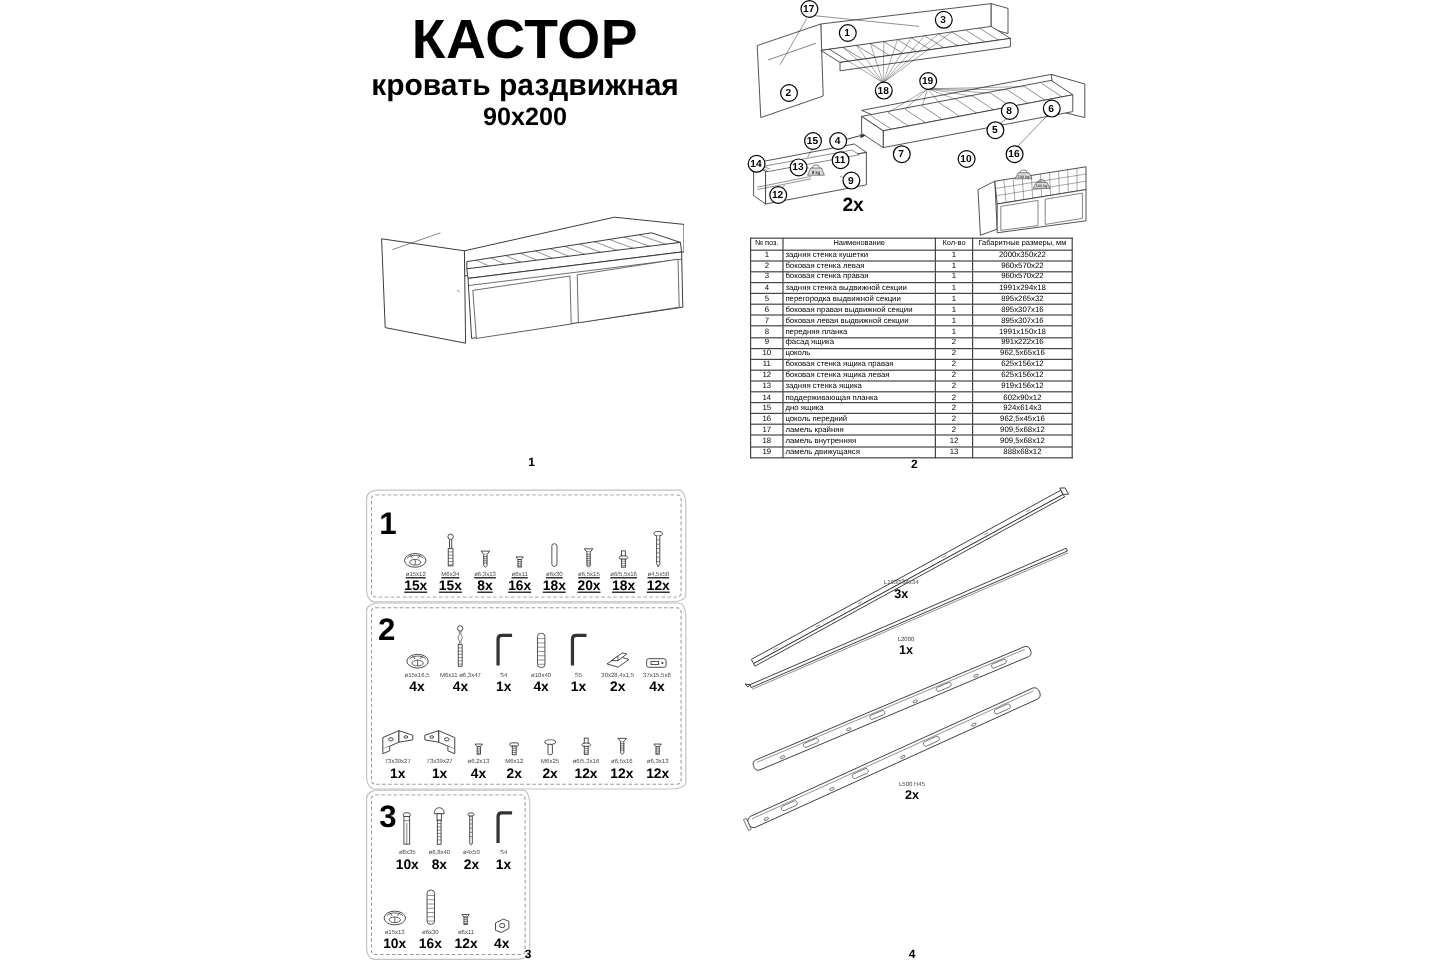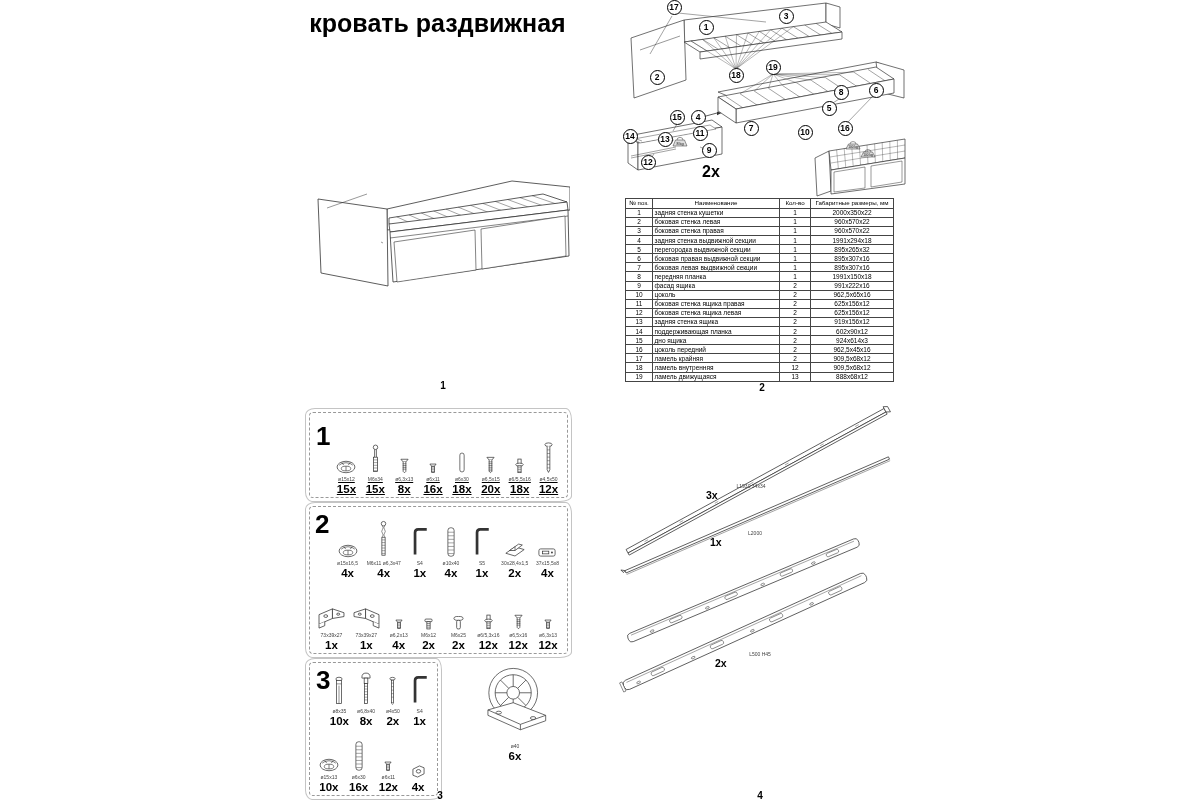--- a/index.html
+++ b/index.html
@@ -38,32 +38,34 @@
   .hw-num{position:absolute;font-size:26px;font-weight:bold;line-height:1;z-index:2;}
   .hw-row{display:flex;justify-content:space-around;align-items:flex-end;padding:0 8px;position:relative;}
   .hw-item{display:flex;flex-direction:column;align-items:center;justify-content:flex-end;min-width:24px;}
   .hw-code{font-size:5px;color:#444;margin-top:2px;white-space:nowrap;text-align:center;}
   .hw-qty{font-size:11.5px;font-weight:bold;margin-top:1px;text-align:center;}
   .caster-block{position:absolute;left:150px;top:258px;width:130px;text-align:center;}
   .caster-block .hw-icon{display:inline-block;}
 
   
   .rail-code{position:absolute;width:90px;text-align:center;font-size:5px;color:#444;}
-  .rail-qty{position:absolute;width:90px;text-align:left;font-size:10.5px;font-weight:bold;}
+  .rail-qty{position:absolute;width:90px;text-align:center;font-size:10.5px;font-weight:bold;}
 
   svg{display:block;}
   svg text{font-family:"Liberation Sans",sans-serif;}
 </style>
 </head>
 <body>
 
 <div class="sheet">
 
   <section class="q" id="q1">
+    <div class="title-main">КАСТОР</div>
     <div class="title-sub">кровать раздвижная</div>
+    <div class="title-size">90x200</div>
 
     <svg width="265" height="150" viewBox="0 0 265 150" style="position:absolute;left:5px;top:150px" fill="#fff" stroke="#333" stroke-width="0.8">
       <polygon points="82,51 207,23 265,29 265,52 82,72"></polygon>
       <polygon points="13,41 82,51 83,128 16,115"></polygon>
       <polygon points="84,60 238,36 262,44 110,72 84,66"></polygon>
       <path stroke-width="0.45" fill="none" d="M91.7 58.8 L117.6 70.6 M104 56.9 L129.8 68.4 M116.3 55 L141.9 66.1 M128.7 53 L154.1 63.9 M141 51.1 L166.2 61.6 M153.3 49.2 L178.4 59.4 M165.6 47.3 L190.6 57.2 M177.9 45.4 L202.7 54.9 M190.3 43.4 L214.9 52.7 M202.6 41.5 L227 50.4 M214.9 39.6 L239.2 48.2 M227.2 37.7 L251.4 46"></path>
       <polygon points="84,66 262,44 263,52 85,74"></polygon>
       <polygon points="85,74 263,52 264,98 88,124"></polygon>
       <path fill="none" stroke-width="0.6" d="M85 80 L263 58"></path>
       <polygon points="89,84 170,72 171,112 92,124" stroke-width="0.6"></polygon>
@@ -637,34 +639,20 @@
               <svg width="15" height="13" viewBox="0 0 16 14">
                 <path d="M2 4.5 L9 1 L14 3 L14 9.5 L7 13 L2 11 Z" fill="#fff" stroke="#333" stroke-width="0.8"></path>
                 <ellipse cx="8" cy="6.8" rx="2.4" ry="1.9" fill="#fff" stroke="#333" stroke-width="0.8"></ellipse>
               </svg>
             </div>
             <div class="hw-code"></div>
             <div class="hw-qty">4x</div>
           </div>
         </div>
     </div>
-    <div class="caster-block">
-      <div class="hw-icon"><svg width="76" height="74" viewBox="0 0 84 82">
-            <circle cx="40" cy="33" r="27" fill="#fff" stroke="#333" stroke-width="0.8"></circle>
-            <circle cx="40" cy="33" r="20" fill="none" stroke="#333" stroke-width="0.8"></circle>
-            <circle cx="40" cy="33" r="7" fill="#fff" stroke="#333" stroke-width="0.8"></circle>
-            <path d="M40 26 L40 13 M40 40 L40 53 M33 33 L20 33 M47 33 L60 33 M35 28 L26 19 M45 38 L54 47 M35 38 L26 47 M45 28 L54 19" stroke="#333" stroke-width="0.8"></path>
-            <path d="M12 52 L40 44 L76 58 L48 68 Z" fill="#fff" stroke="#333" stroke-width="0.8"></path>
-            <path d="M12 52 L12 58 L48 74 L48 68 M76 58 L76 64 L48 74" fill="none" stroke="#333" stroke-width="0.8"></path>
-            <ellipse cx="24" cy="55" rx="3" ry="1.6" fill="#fff" stroke="#333" stroke-width="0.8"></ellipse>
-            <ellipse cx="62" cy="61" rx="3" ry="1.6" fill="#fff" stroke="#333" stroke-width="0.8"></ellipse>
-          </svg></div>
-      <div class="hw-code">ø40</div>
-      <div class="hw-qty">6x</div>
-    </div>
     <div class="pagenum" style="left:130px;top:385px;">3</div>
   </section>
 
   <section class="q" id="q4">
     <svg width="292" height="320" viewBox="0 0 292 320" fill="#fff" stroke="#333" stroke-width="0.7">
 
       <g transform="translate(10,153) rotate(-28.66)">
         <rect x="0" y="-4" width="294" height="4"></rect>
         <rect x="0" y="0" width="294" height="2.4"></rect>
         <path fill="none" stroke-width="0.4" d="M20 -2 h4 M60 -2 h4 M100 -2 h4 M140 -2 h4 M180 -2 h4 M220 -2 h4 M260 -2 h4"></path>

